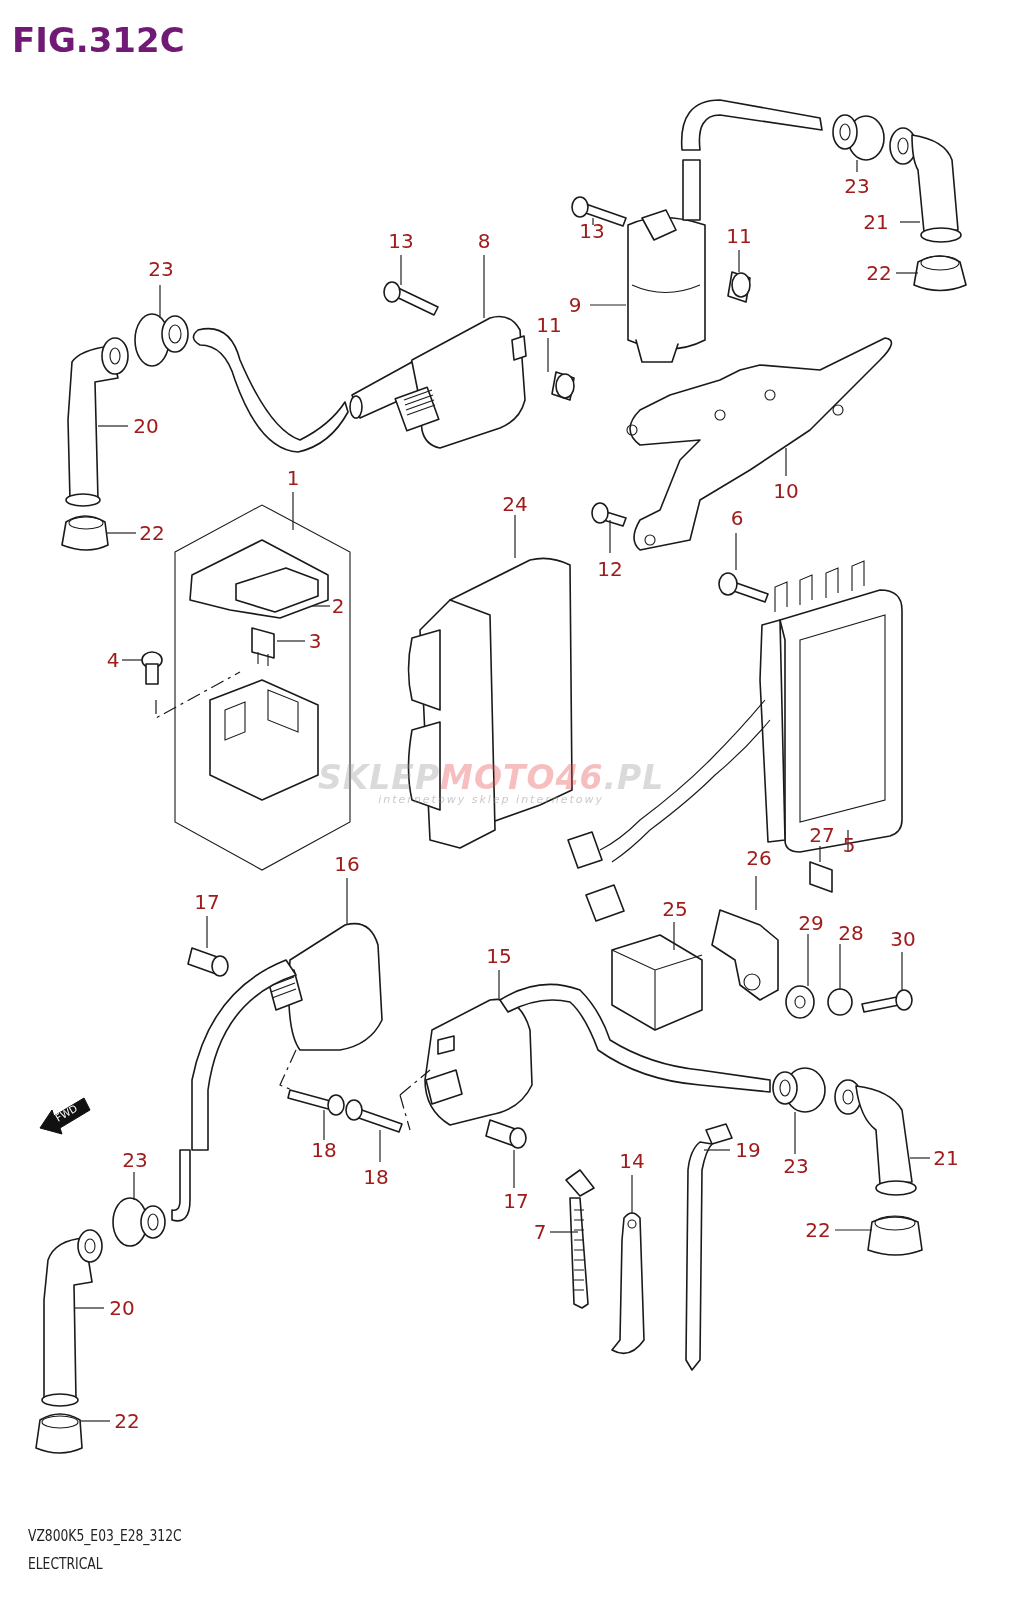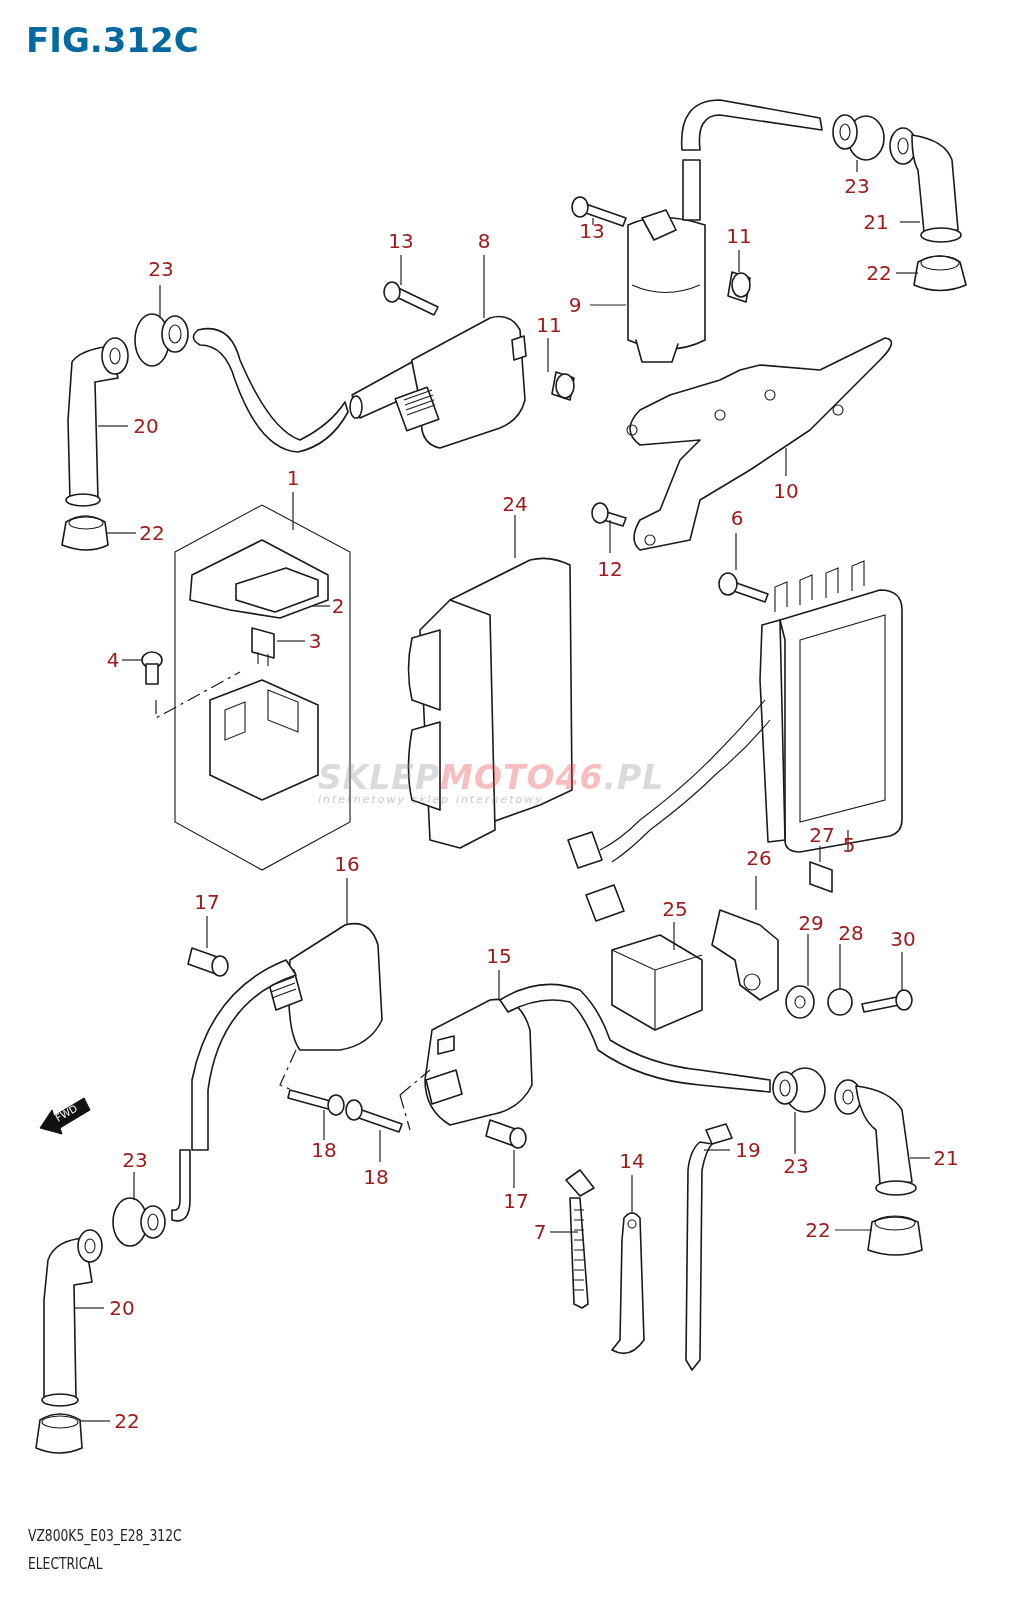--- a/index.html
+++ b/index.html
@@ -1,25 +1,25 @@
 <!DOCTYPE html>
 <html><head>
 <meta charset="utf-8">
 <style>
   html, body { margin: 0; padding: 0; background: #ffffff; }
   body { width: 1016px; height: 1600px; position: relative; overflow: hidden; font-family: "DejaVu Sans", sans-serif; }
-  #fig-title { position: absolute; left: 26px; top: 20px; font-family: "DejaVu Sans", sans-serif; font-weight: bold; font-size: 34px; color: #0369a1; letter-spacing: 0px; }
+  #fig-title { position: absolute; left: 12px; top: 20px; font-family: "DejaVu Sans", sans-serif; font-weight: bold; font-size: 34px; color: #701a75; letter-spacing: 0px; }
   #footer { position: absolute; left: 28px; top: 1522px; font-family: "DejaVu Sans", sans-serif; font-size: 15px; color: #222; line-height: 28px; transform: scaleX(0.82); transform-origin: left top; }
   #diagram { position: absolute; left: 0; top: 0; }
   .lbl { font-family: "DejaVu Sans", sans-serif; font-size: 20px; fill: #a01b1b; }
   .ln { stroke: #222; stroke-width: 1.2; fill: none; }
   .part { stroke: #1a1a1a; stroke-width: 1.6; fill: #fff; stroke-linejoin: round; stroke-linecap: round; }
   .thin { stroke: #1a1a1a; stroke-width: 1.1; fill: none; }
   .dash { stroke: #1a1a1a; stroke-width: 1.2; fill: none; stroke-dasharray: 14 5 3 5; }
-  #watermark { position: absolute; left: 318px; top: 758px; pointer-events: none; }
+  #watermark { position: absolute; left: 318px; top: 758px; pointer-events: none; text-align: center; }
   #wm-main { font-family: "DejaVu Sans", sans-serif; font-weight: bold; font-style: italic; font-size: 33px; color: rgba(150,150,150,0.35); letter-spacing: 1px; }
   #wm-main .red { color: rgba(230,70,70,0.35); }
   #wm-sub { font-family: "DejaVu Sans", sans-serif; font-style: italic; font-size: 11px; color: rgba(150,150,150,0.5); letter-spacing: 2px; margin-top: -4px; }
 </style>
 </head>
 <body>
 
 <div id="fig-title">FIG.312C</div>
 
 <svg id="diagram" width="1016" height="1600" viewBox="0 0 1016 1600">

